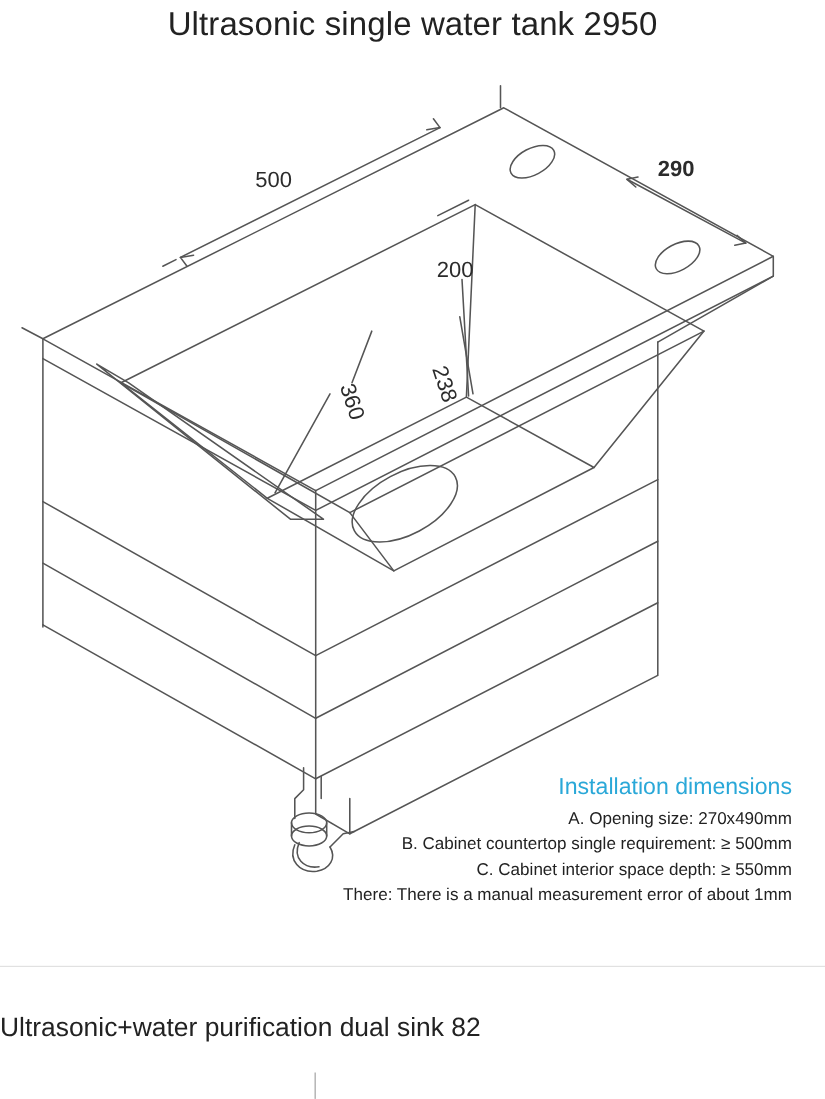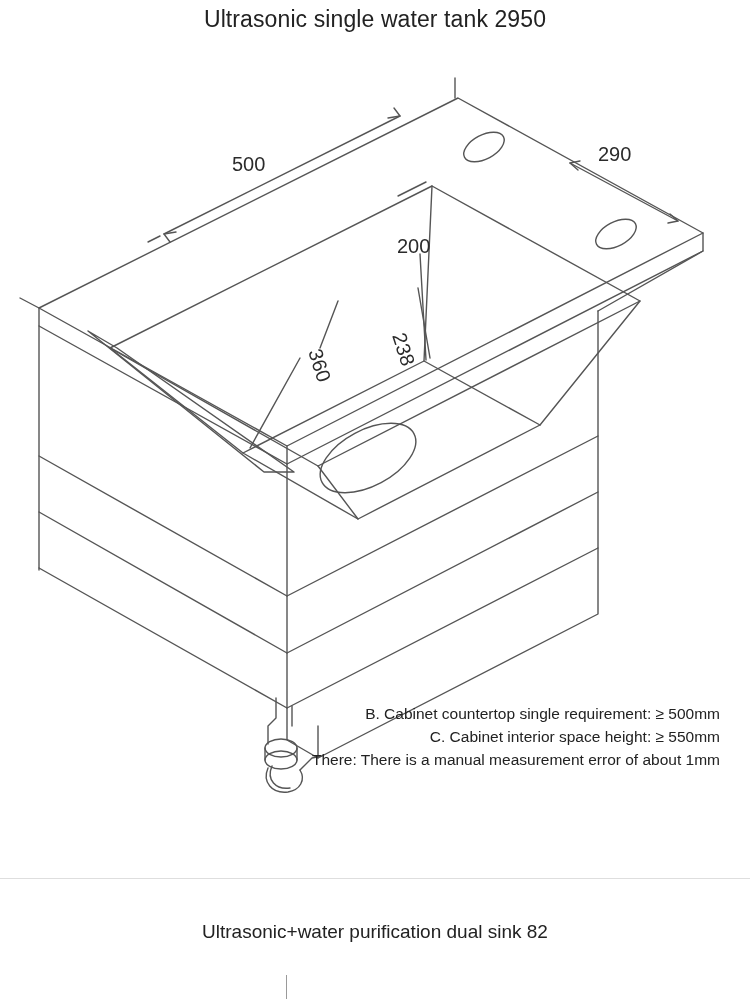--- a/index.html
+++ b/index.html
@@ -19,21 +19,21 @@
     position: absolute;
     inset: 0;
     background: #ffffff;
   }
   #title-top {
     position: absolute;
     top: 6px;
     left: 0;
     width: 750px;
     text-align: center;
-    font-size: 23px;
+    font-size: 30px;
     color: #222222;
     letter-spacing: 0.1px;
     white-space: nowrap;
   }
   #diagram-area {
     position: absolute;
     top: 58px;
     left: 0;
     width: 654px;
     height: 800px;
@@ -43,21 +43,21 @@
     top: 0;
     left: 0;
   }
   .dim-label {
     position: absolute;
     font-size: 20px;
     color: #2b2b2b;
     white-space: nowrap;
   }
   #dim-500 { left: 232px; top: 95px; }
-  #dim-290 { left: 598px; top: 85px; }
+  #dim-290 { left: 598px; top: 85px; font-weight: bold; }
   #dim-200 { left: 397px; top: 177px; }
   #dim-238 {
     left: 409px; top: 272px;
     transform: rotate(72deg);
     transform-origin: left top;
   }
   #dim-360 {
     left: 325px; top: 288px;
     transform: rotate(72deg);
     transform-origin: left top;
@@ -87,22 +87,21 @@
     top: 878px;
     width: 750px;
     height: 1px;
     background: #dedede;
   }
   #title-bottom {
     position: absolute;
     top: 921px;
     left: 0;
     width: 750px;
-    text-align: center;
-    font-size: 19px;
+    font-size: 24px;
     color: #222222;
     white-space: nowrap;
   }
   #bottom-stub {
     position: absolute;
     left: 286px;
     top: 975px;
     width: 1px;
     height: 24px;
     background: #9a9a9a;
@@ -186,22 +185,24 @@
       </g>
     </svg>
 
     <div class="dim-label" id="dim-500">500</div>
     <div class="dim-label" id="dim-290">290</div>
     <div class="dim-label" id="dim-200">200</div>
     <div class="dim-label" id="dim-238">238</div>
     <div class="dim-label" id="dim-360">360</div>
 
     <div id="install-block">
+      <div id="install-heading">Installation dimensions</div>
+      <div class="install-line">A. Opening size:  270x490mm</div>
       <div class="install-line">B. Cabinet countertop single requirement:  ≥ 500mm</div>
-      <div class="install-line">C. Cabinet interior space height: ≥ 550mm</div>
+      <div class="install-line">C. Cabinet interior space depth: ≥ 550mm</div>
       <div class="install-line">There: There is a manual measurement error of about 1mm</div>
     </div>
 
   </div>
 
   <div id="divider"></div>
 
   <div id="title-bottom">Ultrasonic+water purification dual sink 82</div>
 
   <div id="bottom-stub"></div>

